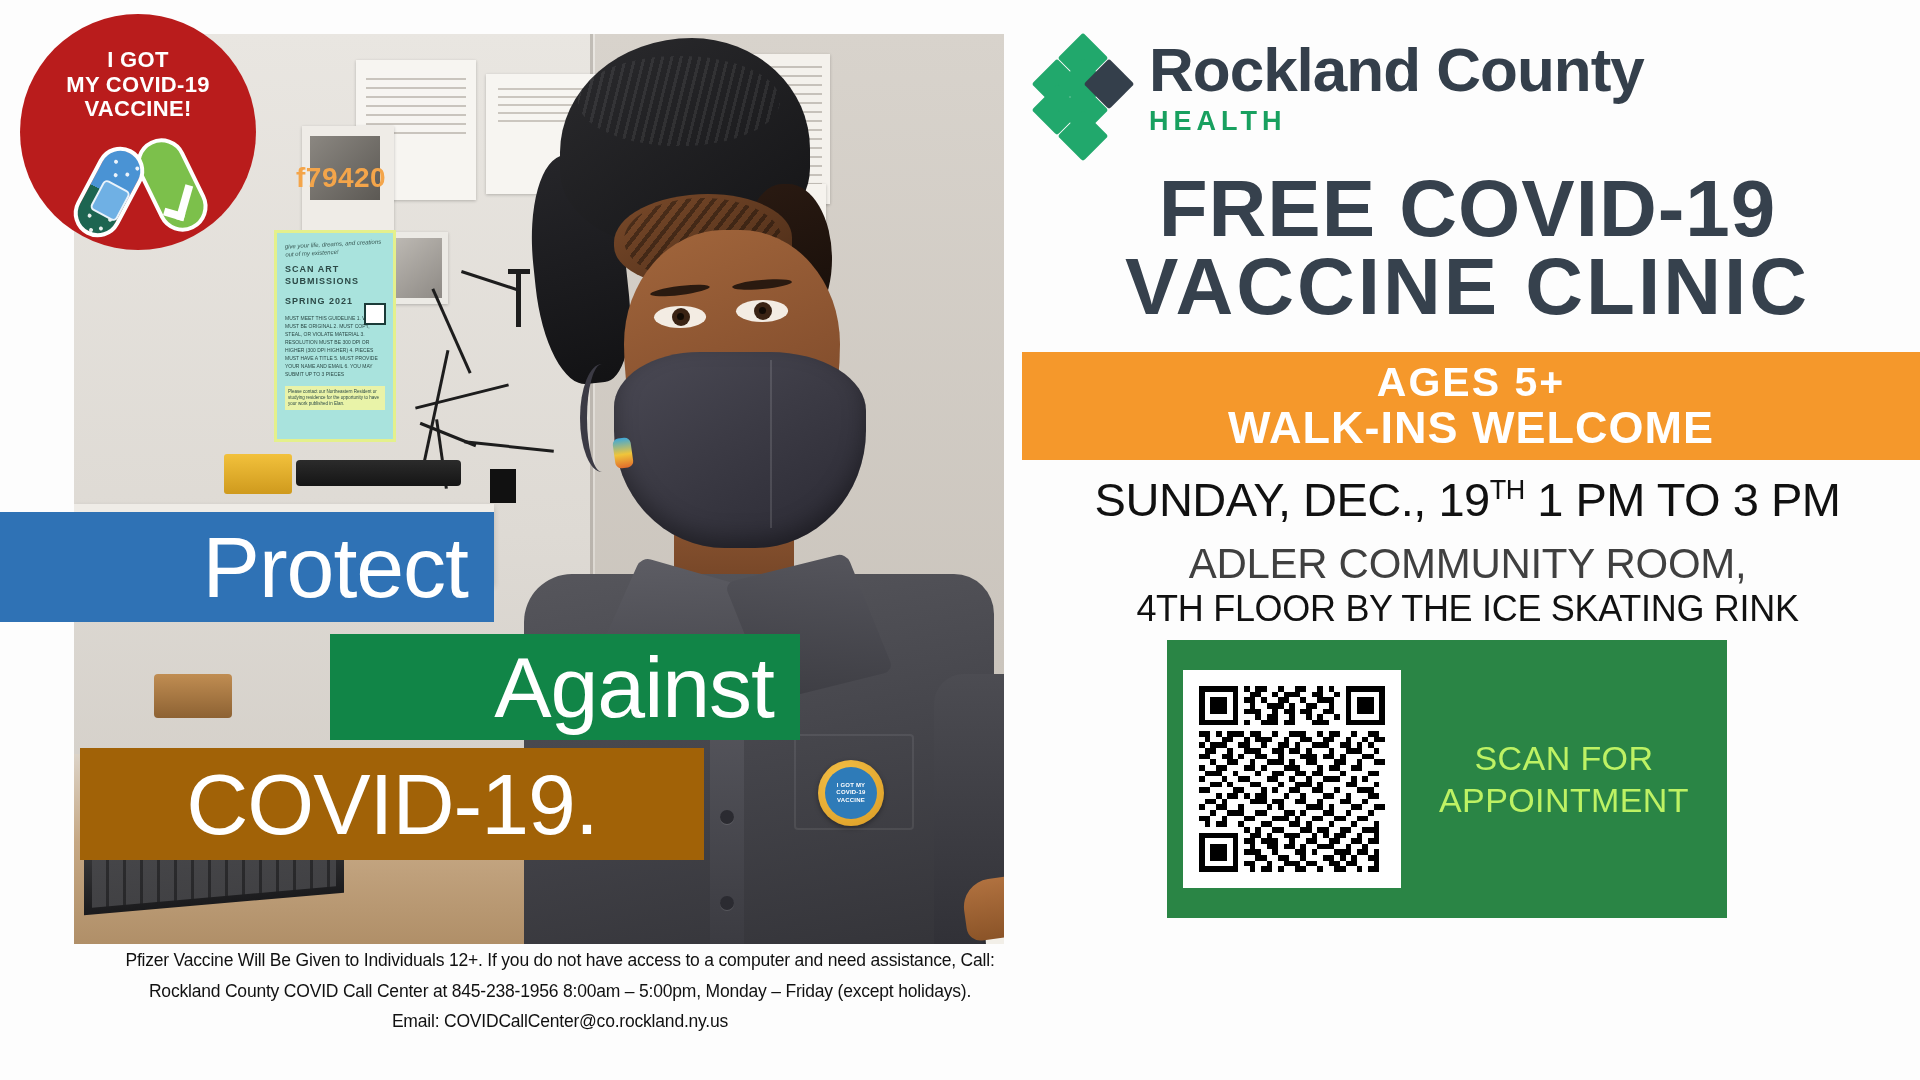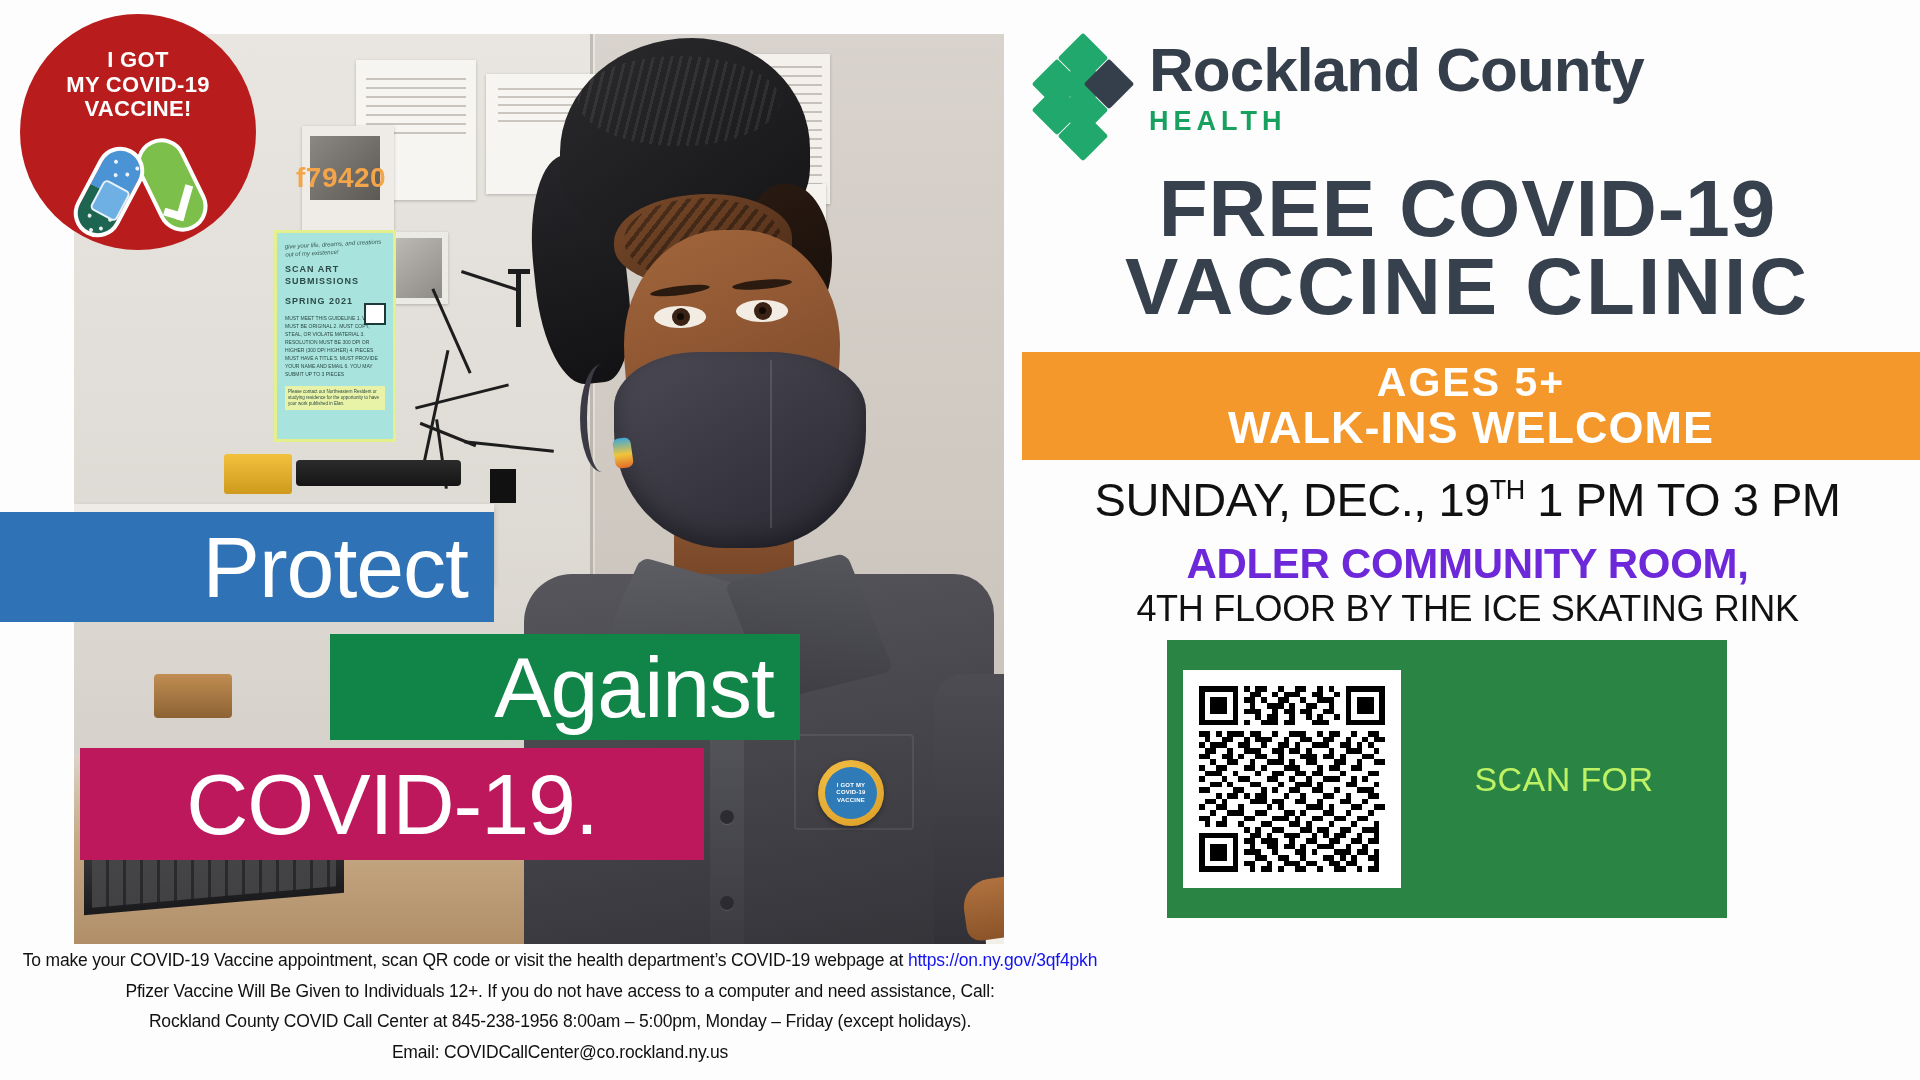--- a/index.html
+++ b/index.html
@@ -185,21 +185,21 @@
          font-weight:400; letter-spacing:-1px; }
   .blk-protect {
     left:0; top:512px; width:494px; height:110px; background:#2f72b5;
     justify-content:flex-end; padding-right:26px; font-size:86px;
   }
   .blk-against {
     left:330px; top:634px; width:470px; height:106px; background:#118547;
     justify-content:flex-end; padding-right:26px; font-size:86px;
   }
   .blk-covid {
-    left:80px; top:748px; width:624px; height:112px; background:#be185d;
+    left:80px; top:748px; width:624px; height:112px; background:#a16207;
     justify-content:center; font-size:86px;
   }
 
   
   .sticker{
     position:absolute;left:20px;top:14px;width:236px;height:236px;border-radius:50%;
     background:#b91c1c;display:flex;flex-direction:column;align-items:center;
     padding-top:34px;z-index:20;
   }
   .sticker .line{color:#fff;font-weight:700;font-size:22px;line-height:1.12;
@@ -233,21 +233,21 @@
   .orange-band{position:absolute;left:7px;top:352px;width:898px;height:108px;
      background:#f5982b;color:#fff;display:flex;flex-direction:column;
      align-items:center;justify-content:center;font-weight:700;}
   .orange-band .b1{font-size:41px;letter-spacing:2px;line-height:1.05;}
   .orange-band .b2{font-size:45px;letter-spacing:1px;line-height:1.05;}
 
   .dateline{position:absolute;left:0;top:472px;width:905px;text-align:center;
      font-size:47px;color:#111;letter-spacing:-.5px;white-space:nowrap;}
   .dateline sup{font-size:27px;vertical-align:super;}
   .loc1{position:absolute;left:0;top:540px;width:905px;text-align:center;
-     font-size:42px;color:#6d28d9;letter-spacing:-.3px;font-weight:bold;}
+     font-size:42px;color:#404040;letter-spacing:-.3px;}
   .loc2{position:absolute;left:0;top:588px;width:905px;text-align:center;
      font-size:36px;color:#111;letter-spacing:-.3px;}
 
   .qr-box{position:absolute;left:152px;top:640px;width:560px;height:278px;
      background:#2a8545;display:flex;align-items:center;}
   .qr-white{width:218px;height:218px;background:#fff;margin-left:16px;
      display:flex;align-items:center;justify-content:center;flex:none;}
   .qr-code{width:186px;height:186px;}
   .scan-text{flex:1;text-align:center;color:#bef264;font-size:34px;line-height:1.25;
      letter-spacing:.4px;padding:0 8px;}
@@ -676,24 +676,24 @@
               <rect x="17" y="32" width="2" height="1"></rect>
             <rect x="21" y="32" width="1" height="1"></rect>
               <rect x="24" y="32" width="2" height="1"></rect>
             <rect x="28" y="32" width="1" height="1"></rect>
               <rect x="30" y="32" width="2" height="1"></rect>
           </g>
         </svg>
       </div>
       <div class="scan-text">
         <div>SCAN FOR</div>
+        <div>APPOINTMENT</div>
       </div>
     </div>
   </div>
 
   <div class="footer">
-    <div><span>To make your COVID-19 Vaccine appointment, scan QR code or visit the health department’s COVID-19 webpage at </span><a href="#">https://on.ny.gov/3qf4pkh</a></div>
     <div>Pfizer Vaccine Will Be Given to Individuals 12+. If you do not have access to a computer and need assistance, Call:</div>
     <div>Rockland County COVID Call Center at 845-238-1956  8:00am – 5:00pm, Monday – Friday (except holidays).</div>
     <div>Email: COVIDCallCenter@co.rockland.ny.us</div>
   </div>
 
 </div>
 
 </body></html>

